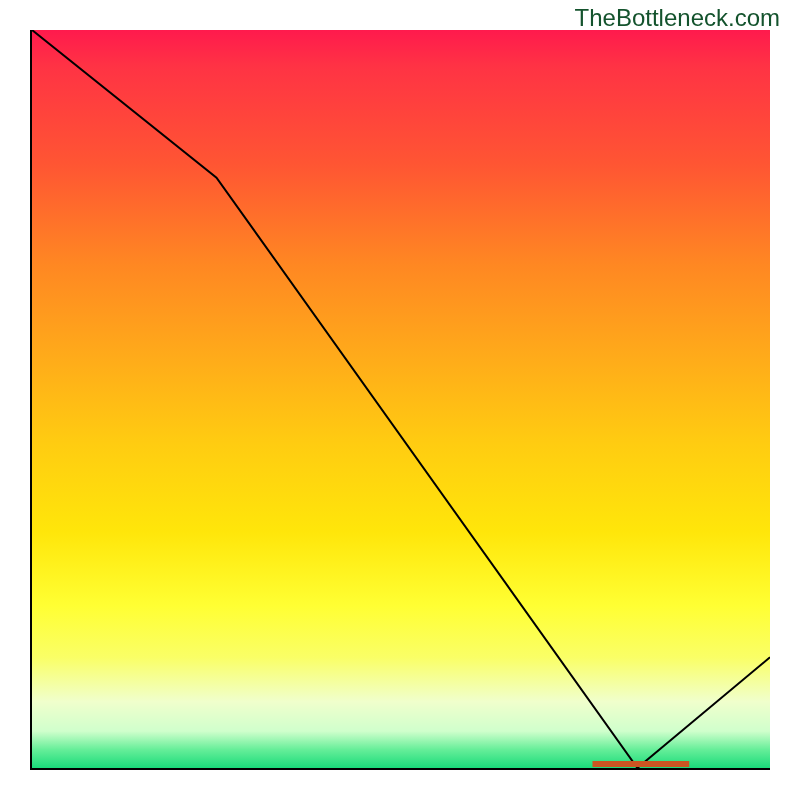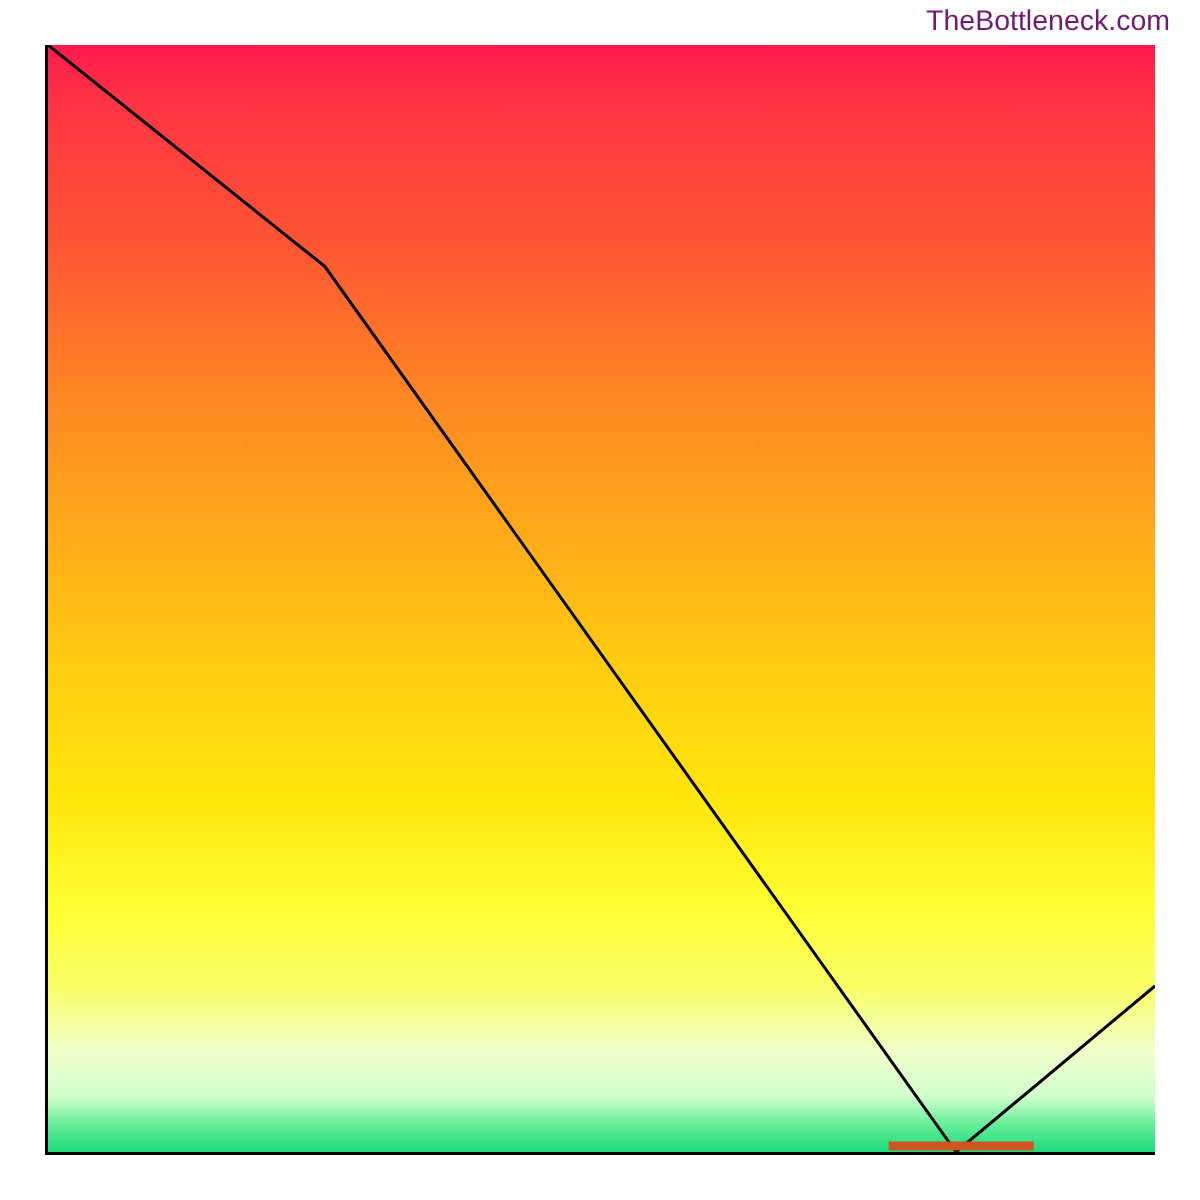--- a/index.html
+++ b/index.html
@@ -7,22 +7,22 @@
     width: 800px;
     height: 800px;
     background: #ffffff;
     position: relative;
     font-family: Arial, sans-serif;
   }
   .watermark {
     position: absolute;
     top: 4px;
     right: 20px;
-    color: #701a75;
-    font-size: 19px;
+    color: #14532d;
+    font-size: 24px;
     font-weight: normal;
   }
   .chart-container {
     position: absolute;
     top: 30px;
     left: 30px;
     width: 740px;
     height: 740px;
     border-left: 2px solid #000;
     border-bottom: 2px solid #000;

